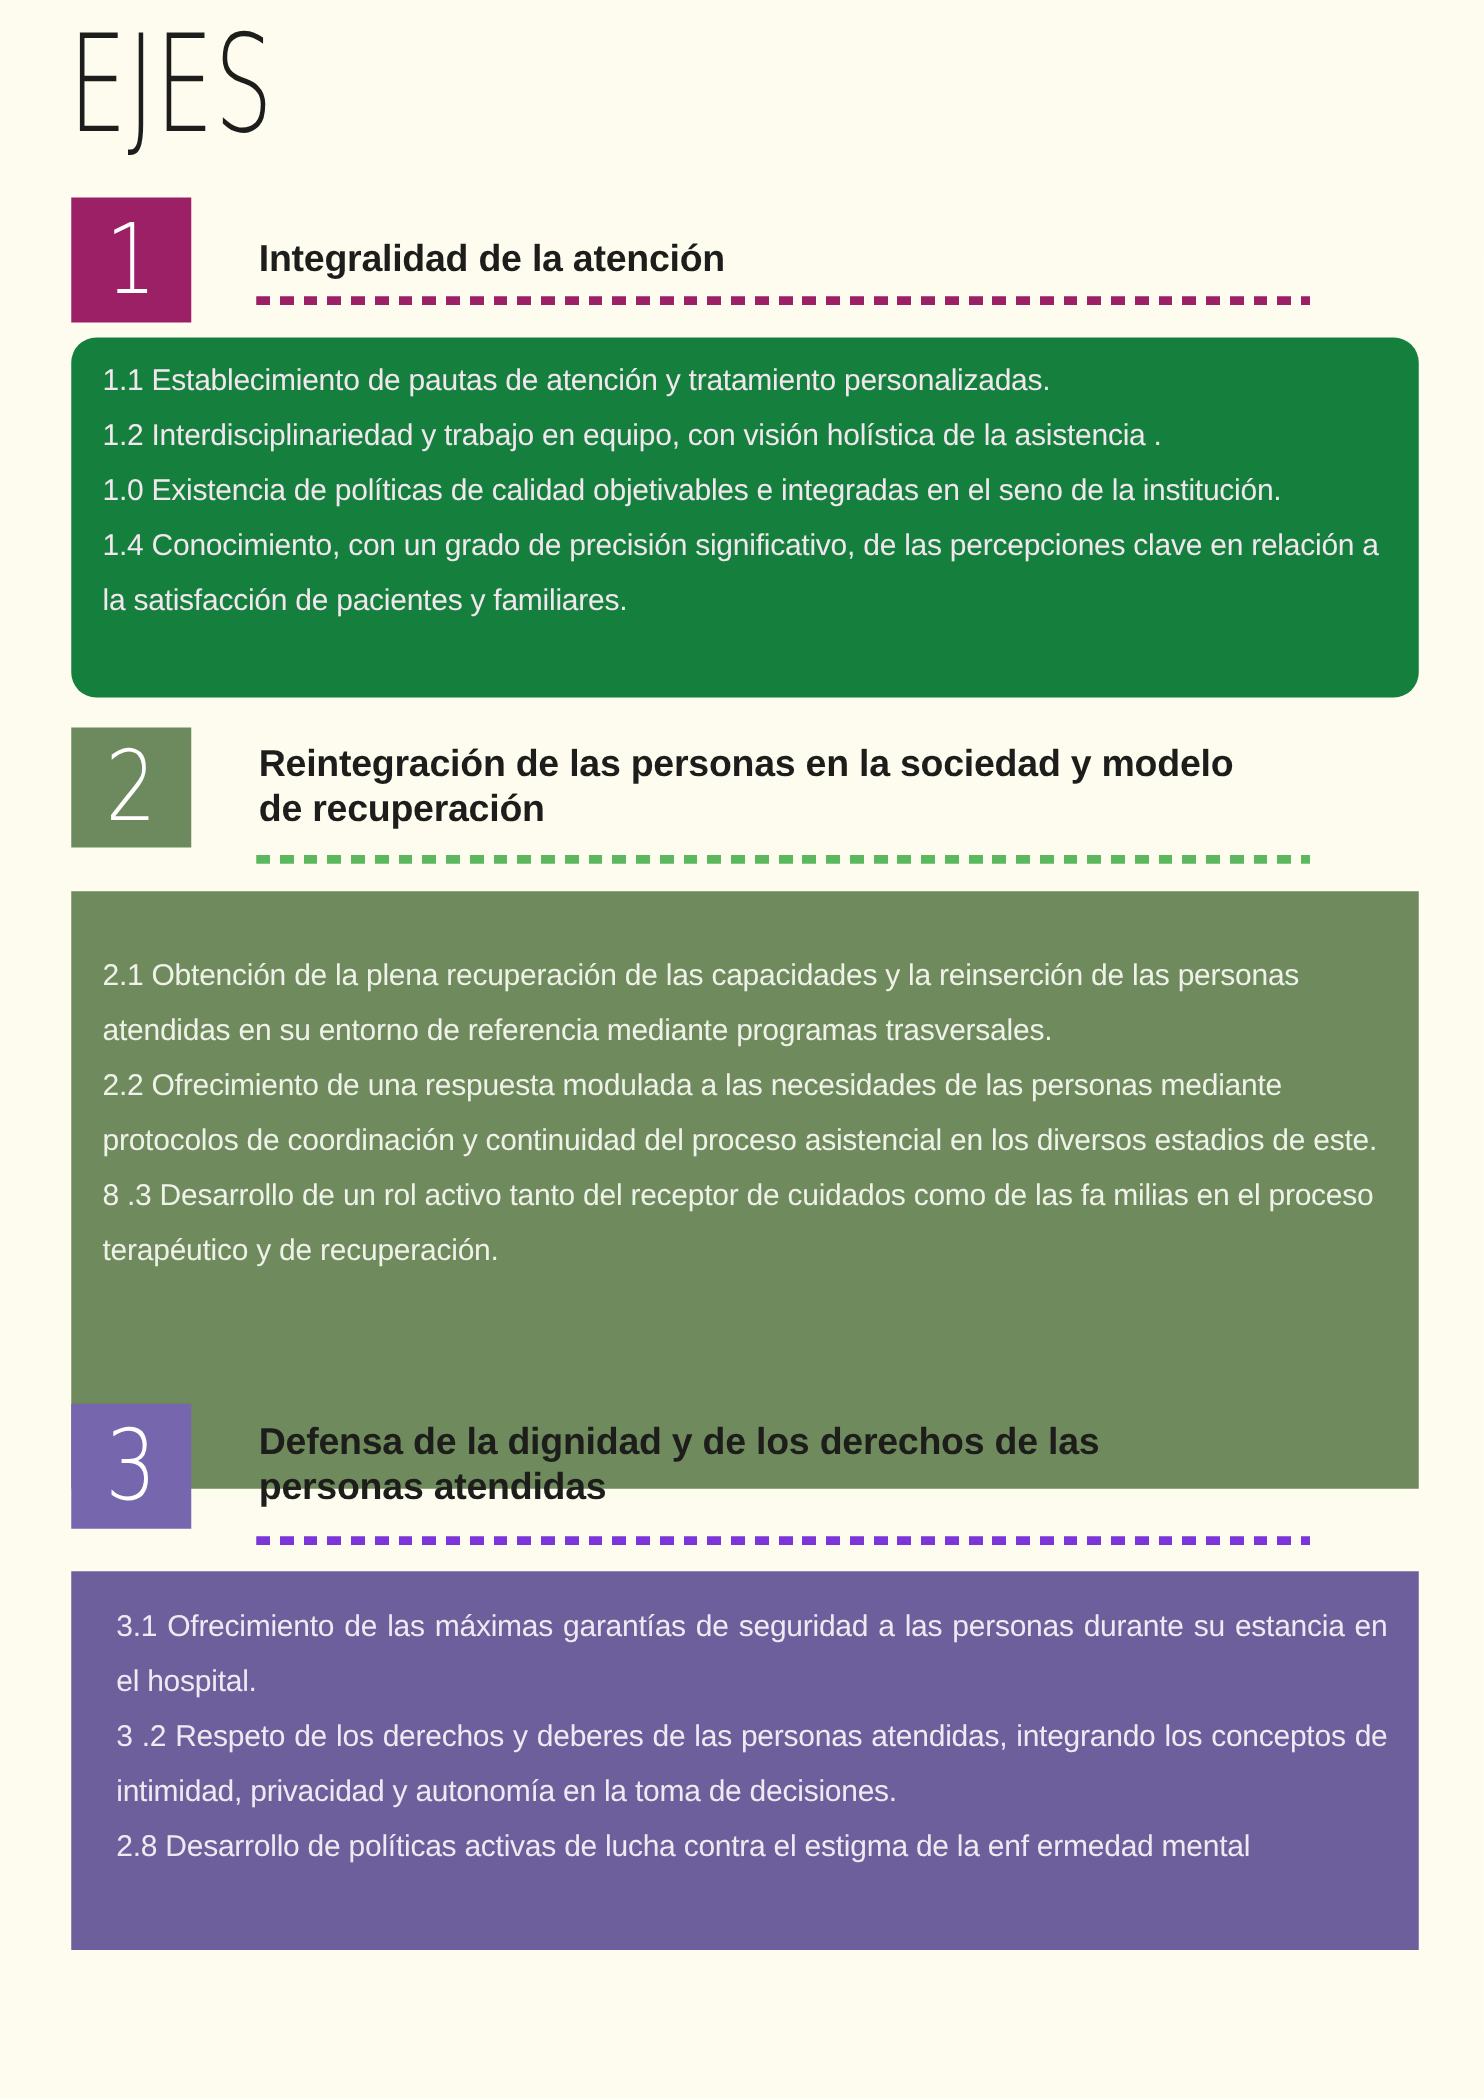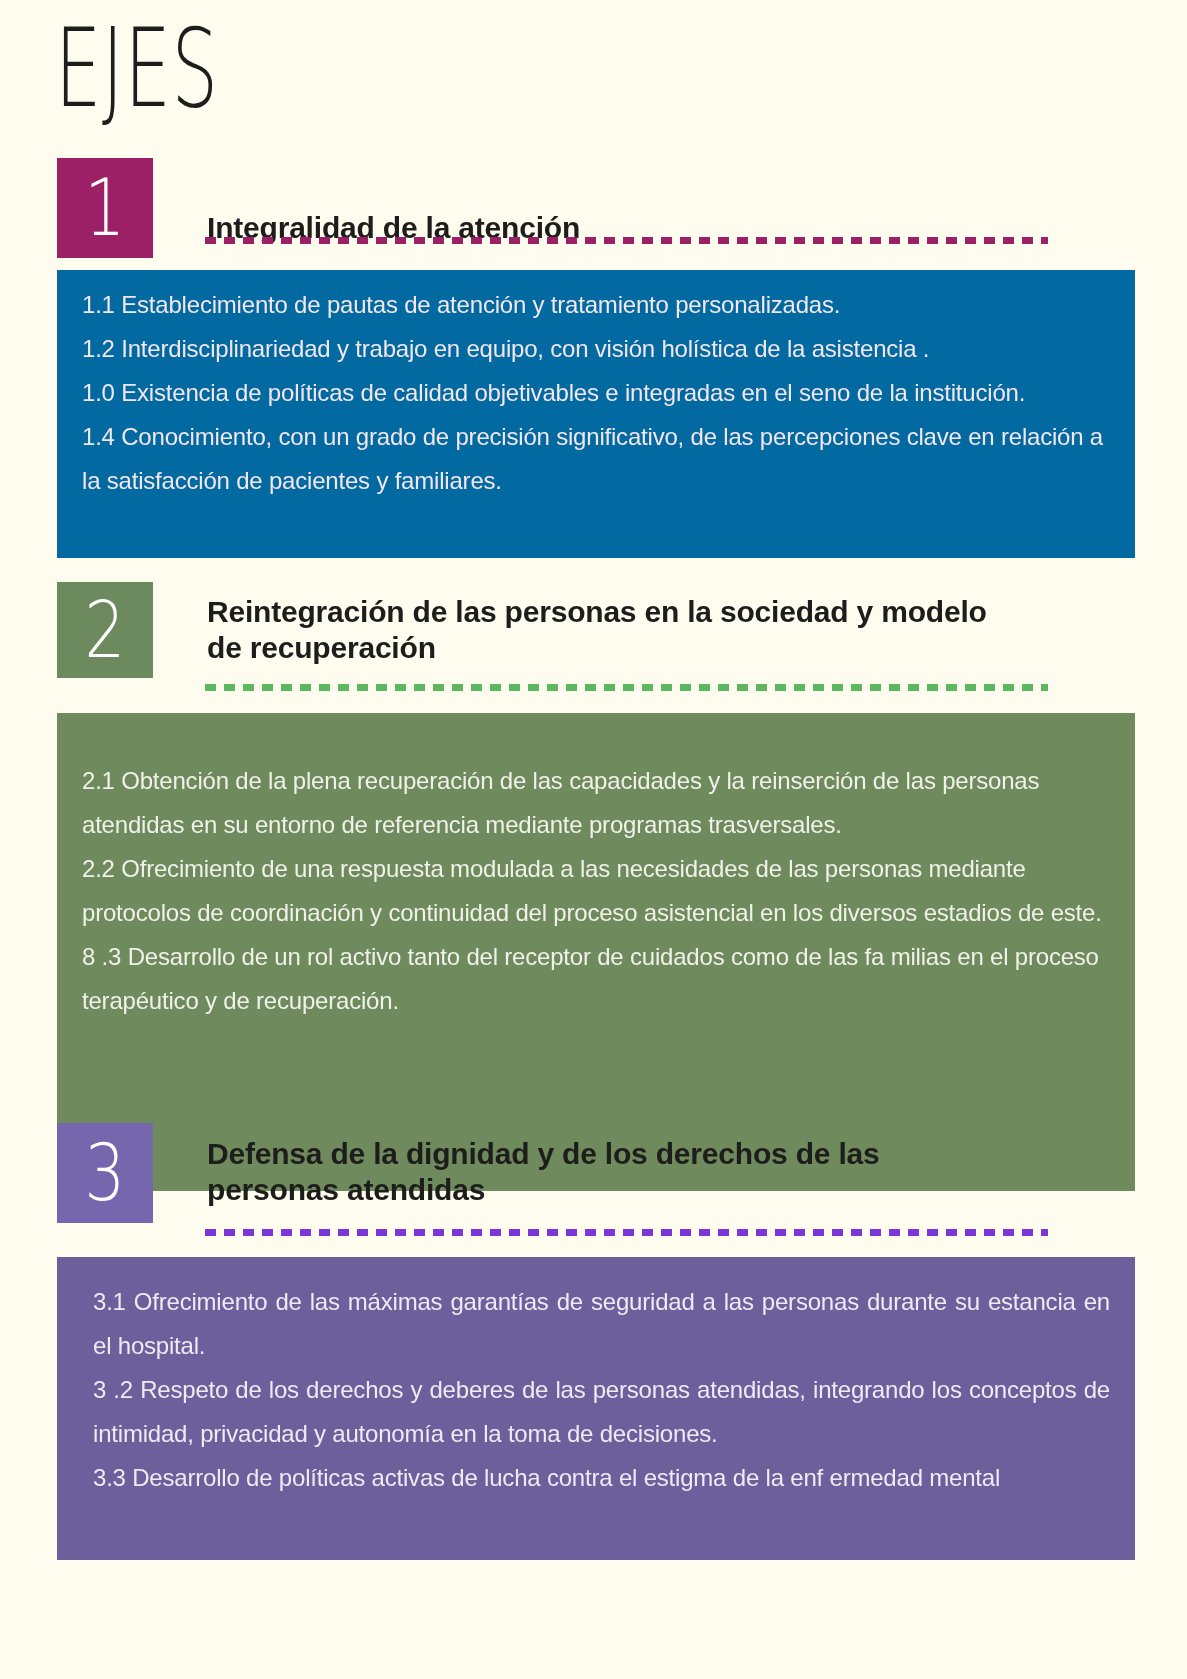--- a/index.html
+++ b/index.html
@@ -49,21 +49,21 @@
   .heading {
     position: absolute;
     left: 207px;
     width: 800px;
     margin: 0;
     font-size: 30px;
     line-height: 36px;
     font-weight: 700;
     letter-spacing: -0.2px;
   }
-  .s1-heading { top: 190px; margin-top: 20px; }
+  .s1-heading { top: 190px; }
   .s2-heading { top: 594px; }
   .s3-heading { top: 1136px; }
 
   .dots {
     position: absolute;
     left: 205px;
     width: 843px;
     height: 7px;
     background: repeating-linear-gradient(90deg, var(--dot) 0 11px, transparent 11px 19px);
   }
@@ -94,21 +94,21 @@
 
 <div class="page" style="background-color: rgb(253, 252, 239);">
 
   <h1 class="page-title" style="color: rgb(29, 29, 27);">EJES</h1>
 
   <div class="badge s1-badge" style="background-color: rgb(155, 32, 101); color: rgb(255, 255, 255);">
     <span>1</span>
   </div>
   <h2 class="heading s1-heading" style="color: rgb(29, 29, 27);">Integralidad de la atención</h2>
   <div class="dots s1-dots" style="--dot: #9b2065;"></div>
-  <div class="box s1-box" style="background-color: #0369a1; color: rgb(242, 231, 238);">
+  <div class="box s1-box" style="background-color: #15803d; color: rgb(242, 231, 238); border-radius: 20px;">
     <p>1.1 Establecimiento de pautas de atención y tratamiento personalizadas.</p>
     <p>1.2 Interdisciplinariedad y trabajo en equipo, con visión holística de la asistencia .</p>
     <p>1.0 Existencia de políticas de calidad objetivables e integradas en el seno de la institución.</p>
     <p>1.4 Conocimiento, con un grado de precisión significativo, de las percepciones clave en relación a  la satisfacción de pacientes y familiares.</p>
   </div>
 
   <div class="badge s2-badge" style="background-color: rgb(109, 138, 94); color: rgb(255, 255, 255);">
     <span>2</span>
   </div>
   <h2 class="heading s2-heading" style="color: rgb(29, 29, 27);">Reintegración de las personas en la sociedad y modelo de recuperación</h2>
@@ -120,16 +120,16 @@
   </div>
 
   <div class="badge s3-badge" style="background-color: rgb(117, 102, 173); color: rgb(255, 255, 255);">
     <span>3</span>
   </div>
   <h2 class="heading s3-heading" style="color: rgb(29, 29, 27);">Defensa de la dignidad y de los derechos de las personas atendidas</h2>
   <div class="dots s3-dots" style="--dot: #7b35d9;"></div>
   <div class="box s3-box" style="background-color: rgb(109, 95, 156); color: rgb(239, 234, 242);">
     <p>3.1 Ofrecimiento  de  las  máximas  garantías  de  seguridad  a  las  personas durante  su estancia en el hospital.</p>
     <p>3 .2  Respeto de  los  derechos  y deberes de  las  personas  atendidas, integrando los conceptos de intimidad, privacidad y autonomía en la toma de decisiones.</p>
-    <p>3.3  Desarrollo de políticas activas de lucha contra el estigma de la enf ermedad mental</p>
+    <p>2.8  Desarrollo de políticas activas de lucha contra el estigma de la enf ermedad mental</p>
   </div>
 
 </div>
 
 </body></html>

